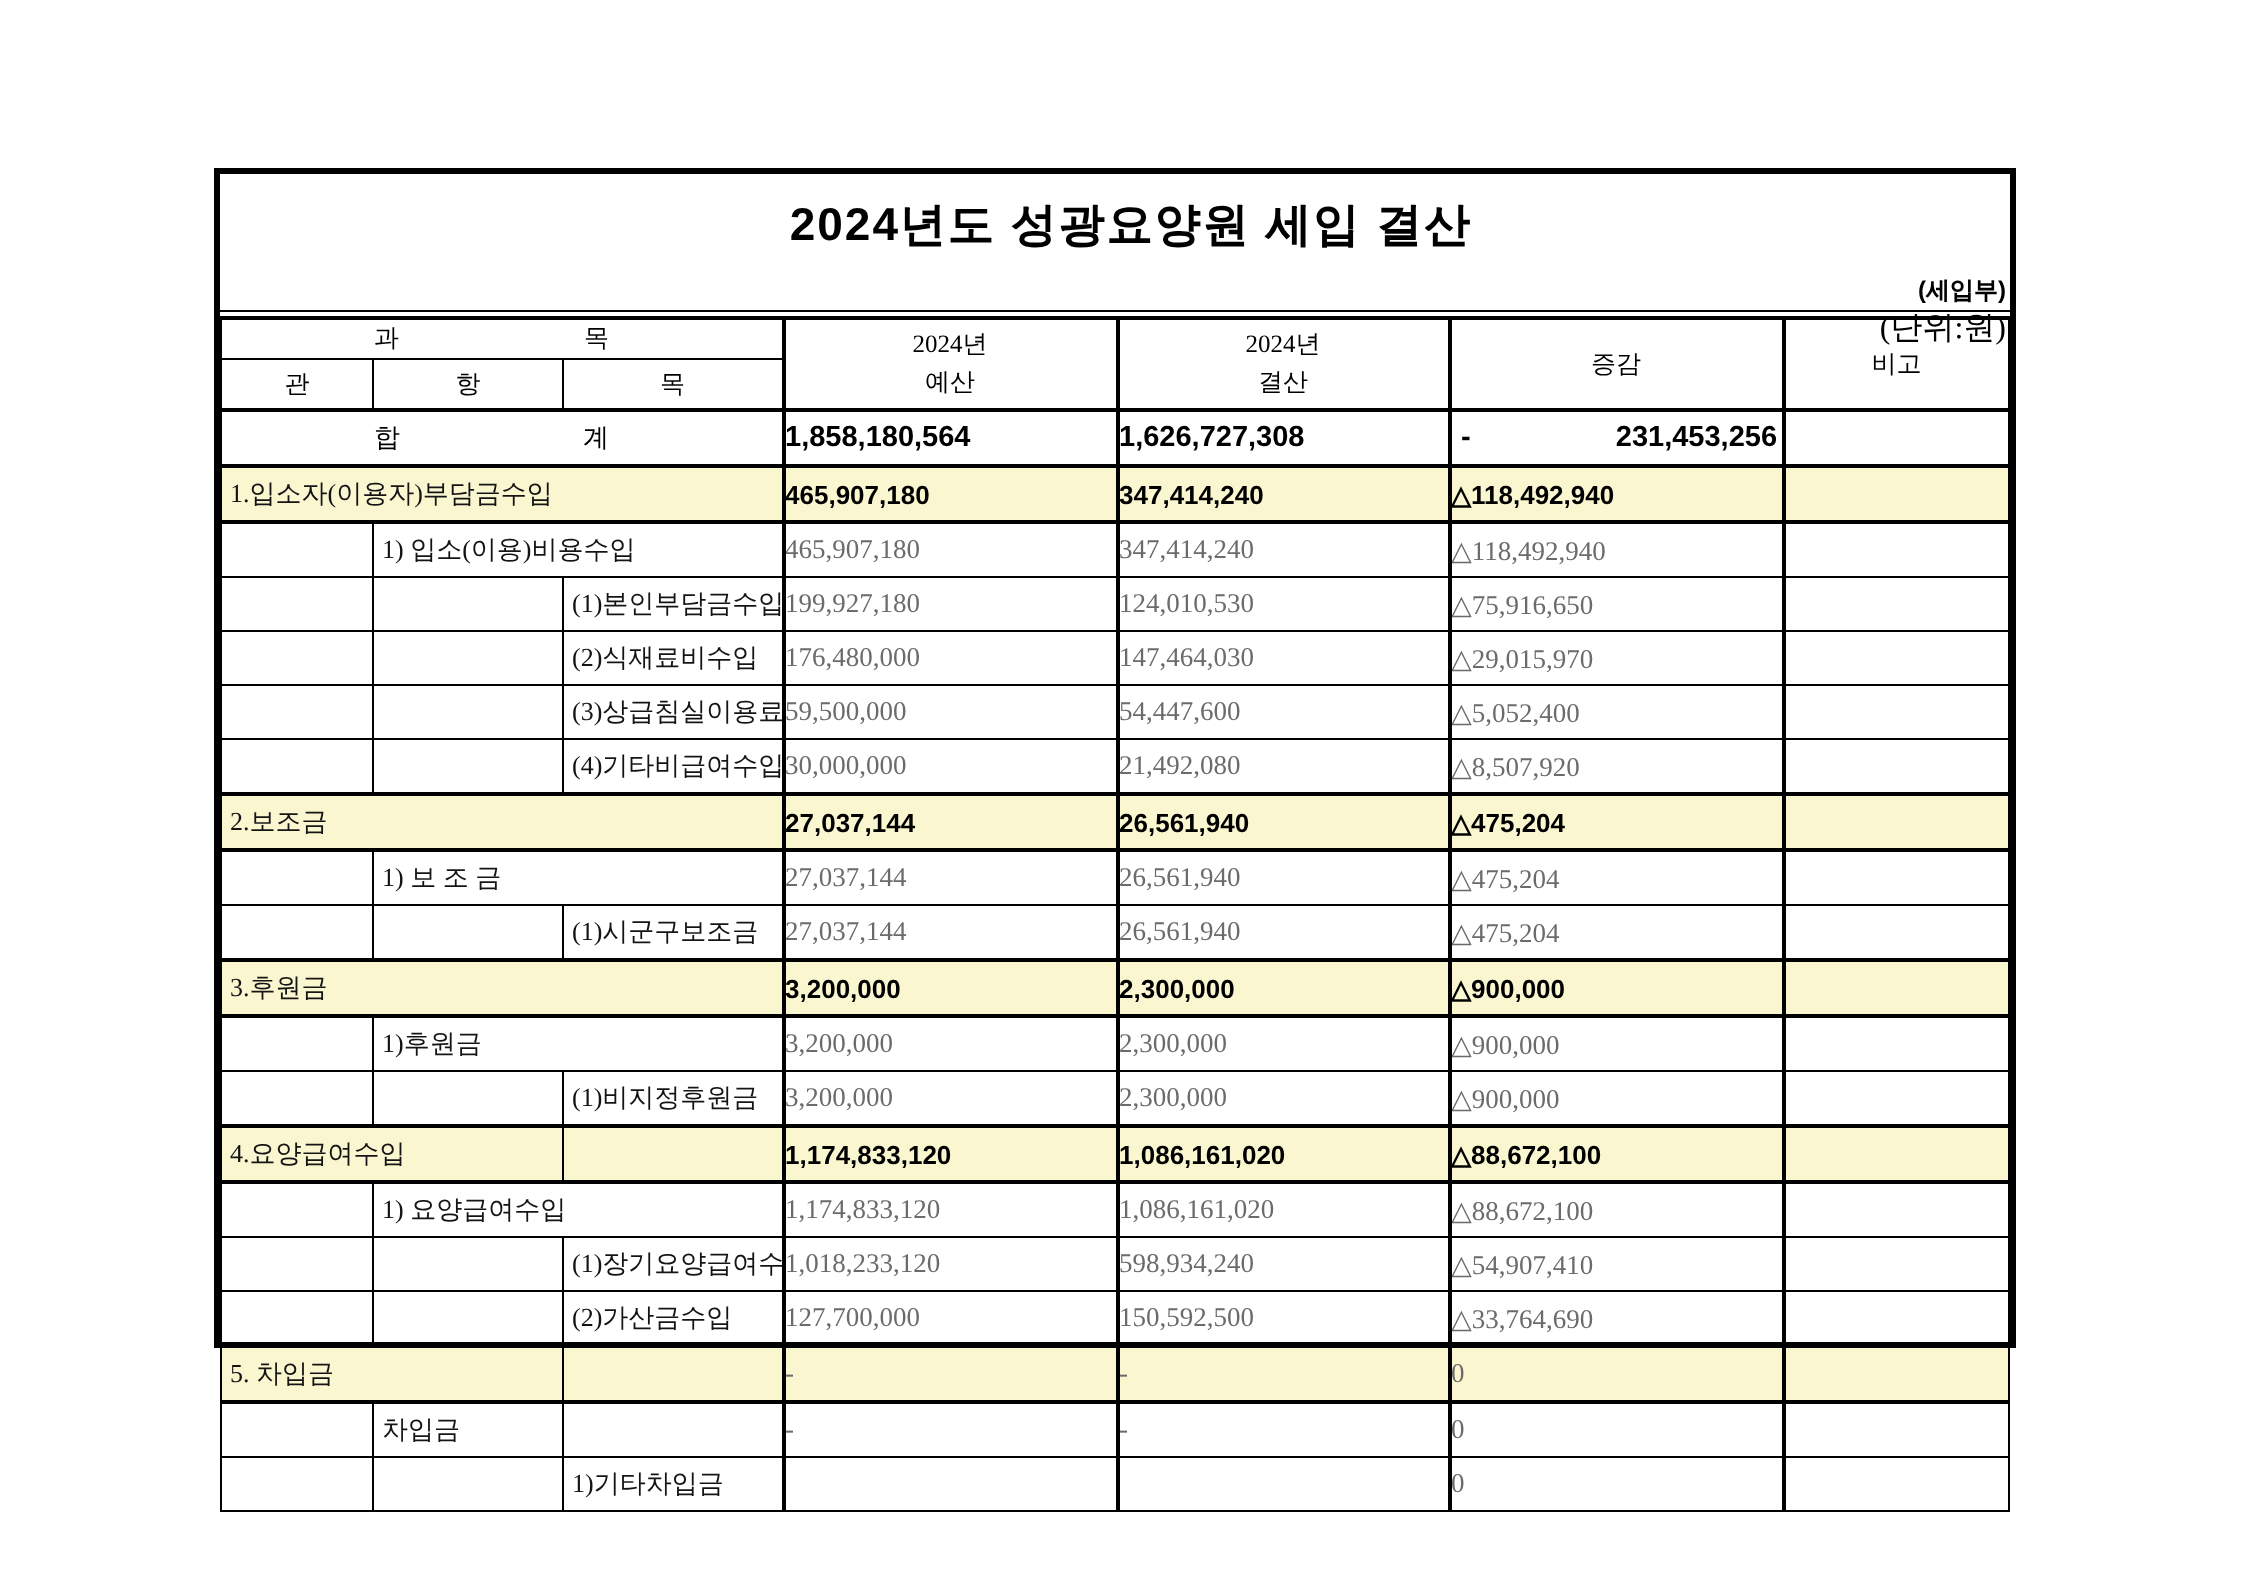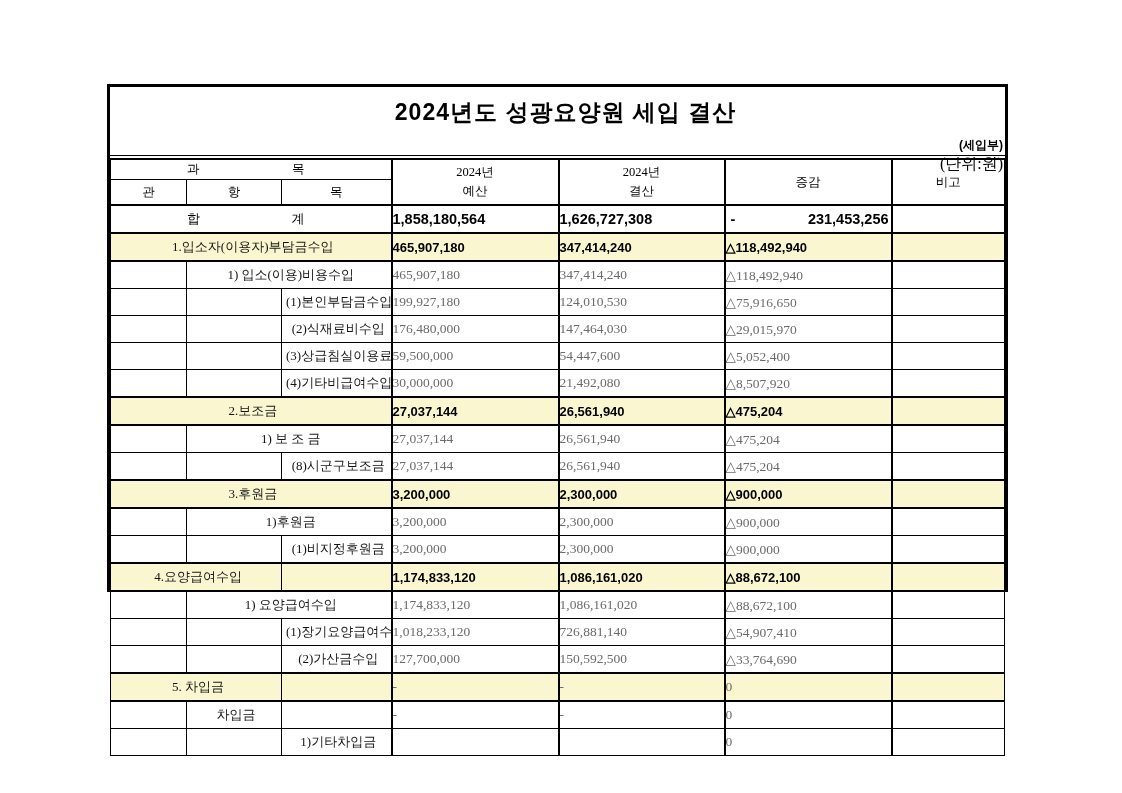--- a/index.html
+++ b/index.html
@@ -1,17 +1,17 @@
 <!DOCTYPE html>
 <html><head>
 <meta charset="utf-8">
 <style>
   html,body{margin:0;padding:0;width:1122px;height:793px;background:#ffffff;overflow:hidden;}
   body{font-family:"Liberation Serif", serif;color:#000;}
-  .sheet{position:absolute;left:107px;top:84px;width:901px;height:508px;
+  .sheet{position:absolute;left:107px;top:84px;width:901px;height:590px;
          border:3px solid #000;box-sizing:border-box;background:#fff;}
   .title-area{height:50px;display:flex;align-items:center;justify-content:center;}
   .title{font-family:"Liberation Sans", sans-serif;font-weight:bold;font-size:23px;
          letter-spacing:1px;transform:translateX(8px);}
   .subtitle-strip{height:17px;display:flex;justify-content:space-between;align-items:flex-end;
          border-bottom:1px solid #000;padding:0 2px 1px 2px;flex-direction:column;}
   .subtitle-left{font-family:"Liberation Sans", sans-serif;font-weight:bold;font-size:12px;}
   .subtitle-right{font-size:16px;}
   table{width:100%;border-collapse:collapse;table-layout:fixed;margin-top:2px;}
   td{border:1px solid #000;height:26px;padding:0;vertical-align:middle;
@@ -20,21 +20,21 @@
   thead tr.h1 td{height:19px;border-top:2px solid #000;}
   thead tr.h2 td{height:24px;}
   .hb2{border-bottom:2px solid #000 !important;}
   .bl2{border-left:2px solid #000;}
   .two-line{line-height:1.55;margin-left:48px;}
   .spread{display:flex;justify-content:space-between;padding:0 86px 0 76px;}
   tr.total td{border-bottom:2px solid #000;height:26px;}
   tr.total .num{font-family:"Liberation Sans", sans-serif;font-weight:bold;font-size:14.5px;}
   tr.section td{background:#faf7d0;border-top:2px solid #000;border-bottom:2px solid #000;}
   tr.section .num.strong{font-family:"Liberation Sans", sans-serif;font-weight:bold;font-size:13px;color:#000;}
-  .lbl{text-align:center;padding-left:4px;color:#141414;}
+  .lbl{text-align:left;padding-left:4px;color:#141414;}
   .num{padding-right:8px;}
   .num.light{color:#6b6b6b;font-size:13.5px;}
   td.diff{padding-right:3px;}
   td.diff.strongpad{padding-right:2px;}
   .diff-flex{display:flex;justify-content:space-between;align-items:center;padding-left:5px;}
   .diff-flex .minus{font-family:"Liberation Sans", sans-serif;font-weight:bold;font-size:14.5px;}
 </style>
 </head>
 <body>
 
@@ -162,21 +162,21 @@
           <td class=""></td>
           <td class="lbl" colspan="2">1) 보 조 금</td>
           <td class="num bl2 light">27,037,144</td>
           <td class="num bl2 light">26,561,940</td>
           <td class="num bl2 light diff">△475,204</td>
           <td class="bl2"></td>
         </tr>
         <tr class="mok">
           <td class=""></td>
           <td class=""></td>
-          <td class="lbl">(8)시군구보조금</td>
+          <td class="lbl">(1)시군구보조금</td>
           <td class="num bl2 light">27,037,144</td>
           <td class="num bl2 light">26,561,940</td>
           <td class="num bl2 light diff">△475,204</td>
           <td class="bl2"></td>
         </tr>
         <tr class="section">
           <td class="lbl" colspan="3">3.후원금</td>
           <td class="num bl2 strong">3,200,000</td>
           <td class="num bl2 strong">2,300,000</td>
           <td class="num bl2 strong diff strongpad">△900,000</td>
@@ -213,21 +213,21 @@
           <td class="num bl2 light">1,174,833,120</td>
           <td class="num bl2 light">1,086,161,020</td>
           <td class="num bl2 light diff">△88,672,100</td>
           <td class="bl2"></td>
         </tr>
         <tr class="mok">
           <td class=""></td>
           <td class=""></td>
           <td class="lbl">(1)장기요양급여수</td>
           <td class="num bl2 light">1,018,233,120</td>
-          <td class="num bl2 light">726,881,140</td>
+          <td class="num bl2 light">598,934,240</td>
           <td class="num bl2 light diff">△54,907,410</td>
           <td class="bl2"></td>
         </tr>
         <tr class="mok">
           <td class=""></td>
           <td class=""></td>
           <td class="lbl">(2)가산금수입</td>
           <td class="num bl2 light">127,700,000</td>
           <td class="num bl2 light">150,592,500</td>
           <td class="num bl2 light diff">△33,764,690</td>

